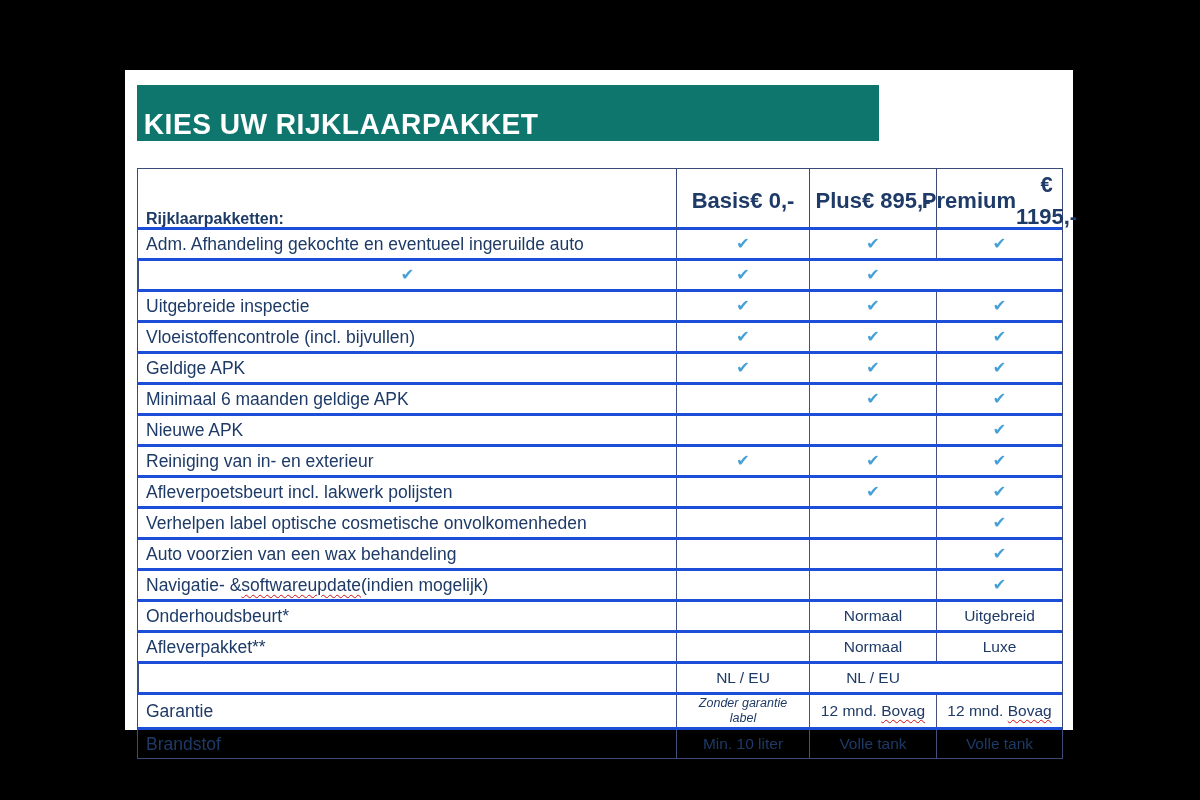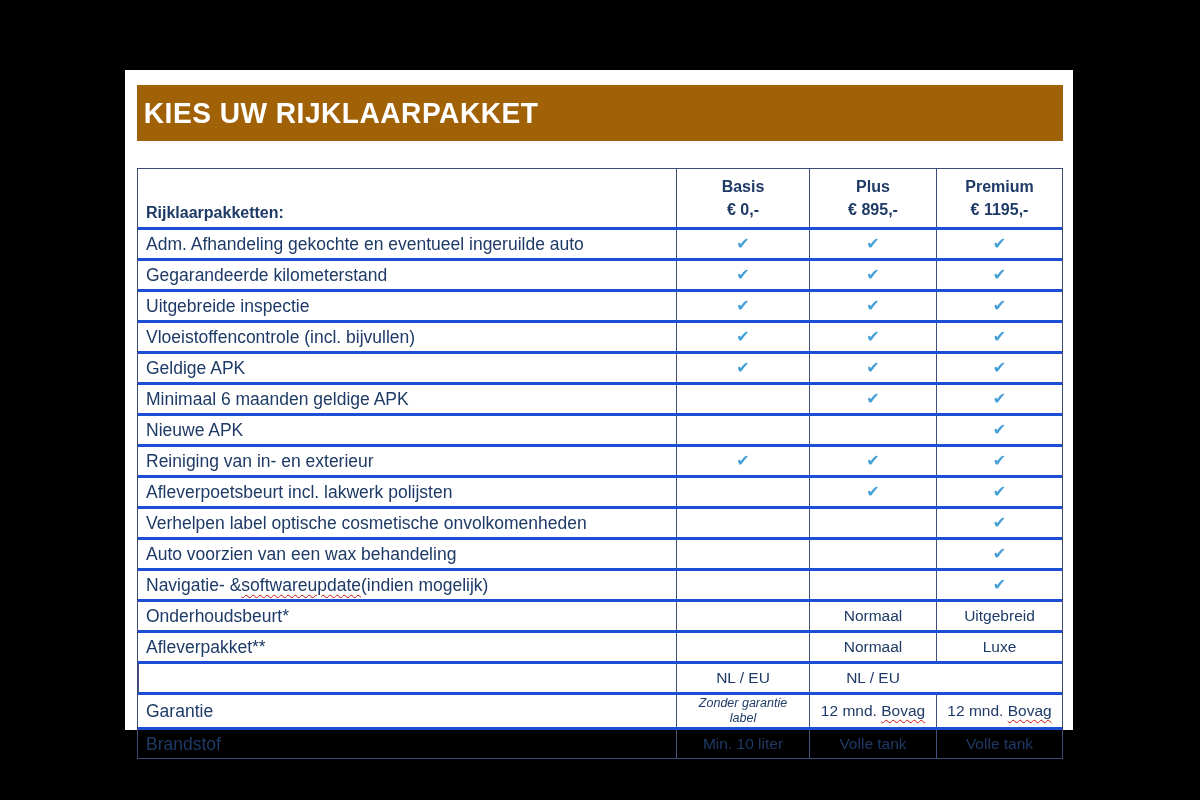--- a/index.html
+++ b/index.html
@@ -6,22 +6,22 @@
   body{
     width:1200px;height:800px;background:#000;
     font-family:"Liberation Sans","DejaVu Sans",sans-serif;
     position:relative;overflow:hidden;
   }
   .panel{
     position:absolute;left:125px;top:70px;width:948px;height:660px;
     background:#ffffff;
   }
   .title-bar{
-    position:absolute;left:12px;top:15px;width:926px;height:56px;
-    background:#a16207;display:flex;align-items:center;
+    position:absolute;left:12px;top:15px;width:742px;height:56px;
+    background:#0f766e;display:flex;align-items:flex-end;
   }
   .title-text{
     color:#ffffff;font-size:29px;font-weight:bold;letter-spacing:0.5px;
     padding-left:7px;transform:scaleX(0.97);transform-origin:left center;
     white-space:nowrap;
   }
   .pkgtable{
     position:absolute;left:12px;top:98px;width:926px;
     border:1px solid #3c4a78;box-sizing:border-box;
     color:#1e3a66;
@@ -29,22 +29,22 @@
   .thead{
     display:grid;grid-template-columns:538px 133px 127px 126px;
     height:58px;
   }
   .hlabel{
     display:flex;align-items:flex-end;
     padding:0 4px 5px 8px;font-weight:bold;font-size:16px;box-sizing:border-box;
   }
   .hcol{
     border-left:1px solid #3c4a78;box-sizing:border-box;
-    display:flex;flex-direction:column;align-items:center;justify-content:center;
-    font-weight:bold;font-size:16px;line-height:1.45;text-align:center;
+    display:flex;flex-direction:row;align-items:center;justify-content:center;
+    font-weight:bold;font-size:22px;line-height:1.45;text-align:center;
   }
   .trow{
     display:grid;grid-template-columns:538px 133px 127px 126px;
     min-height:28px;border-top:3px solid #1d4ed8;
   }
   .lcell{
     display:flex;align-items:center;
     padding:1px 4px 1px 8px;font-size:17.5px;box-sizing:border-box;
   }
   .vcell{
@@ -95,21 +95,20 @@
             <span class="check">✔</span>
           </div>
           <div class="vcell">
             <span class="check">✔</span>
           </div>
           <div class="vcell">
             <span class="check">✔</span>
           </div>
         </div>
         <div class="trow">
-          <div class="lcell">Gegarandeerde kilometerstand</div>
           <div class="vcell">
             <span class="check">✔</span>
           </div>
           <div class="vcell">
             <span class="check">✔</span>
           </div>
           <div class="vcell">
             <span class="check">✔</span>
           </div>
         </div>

